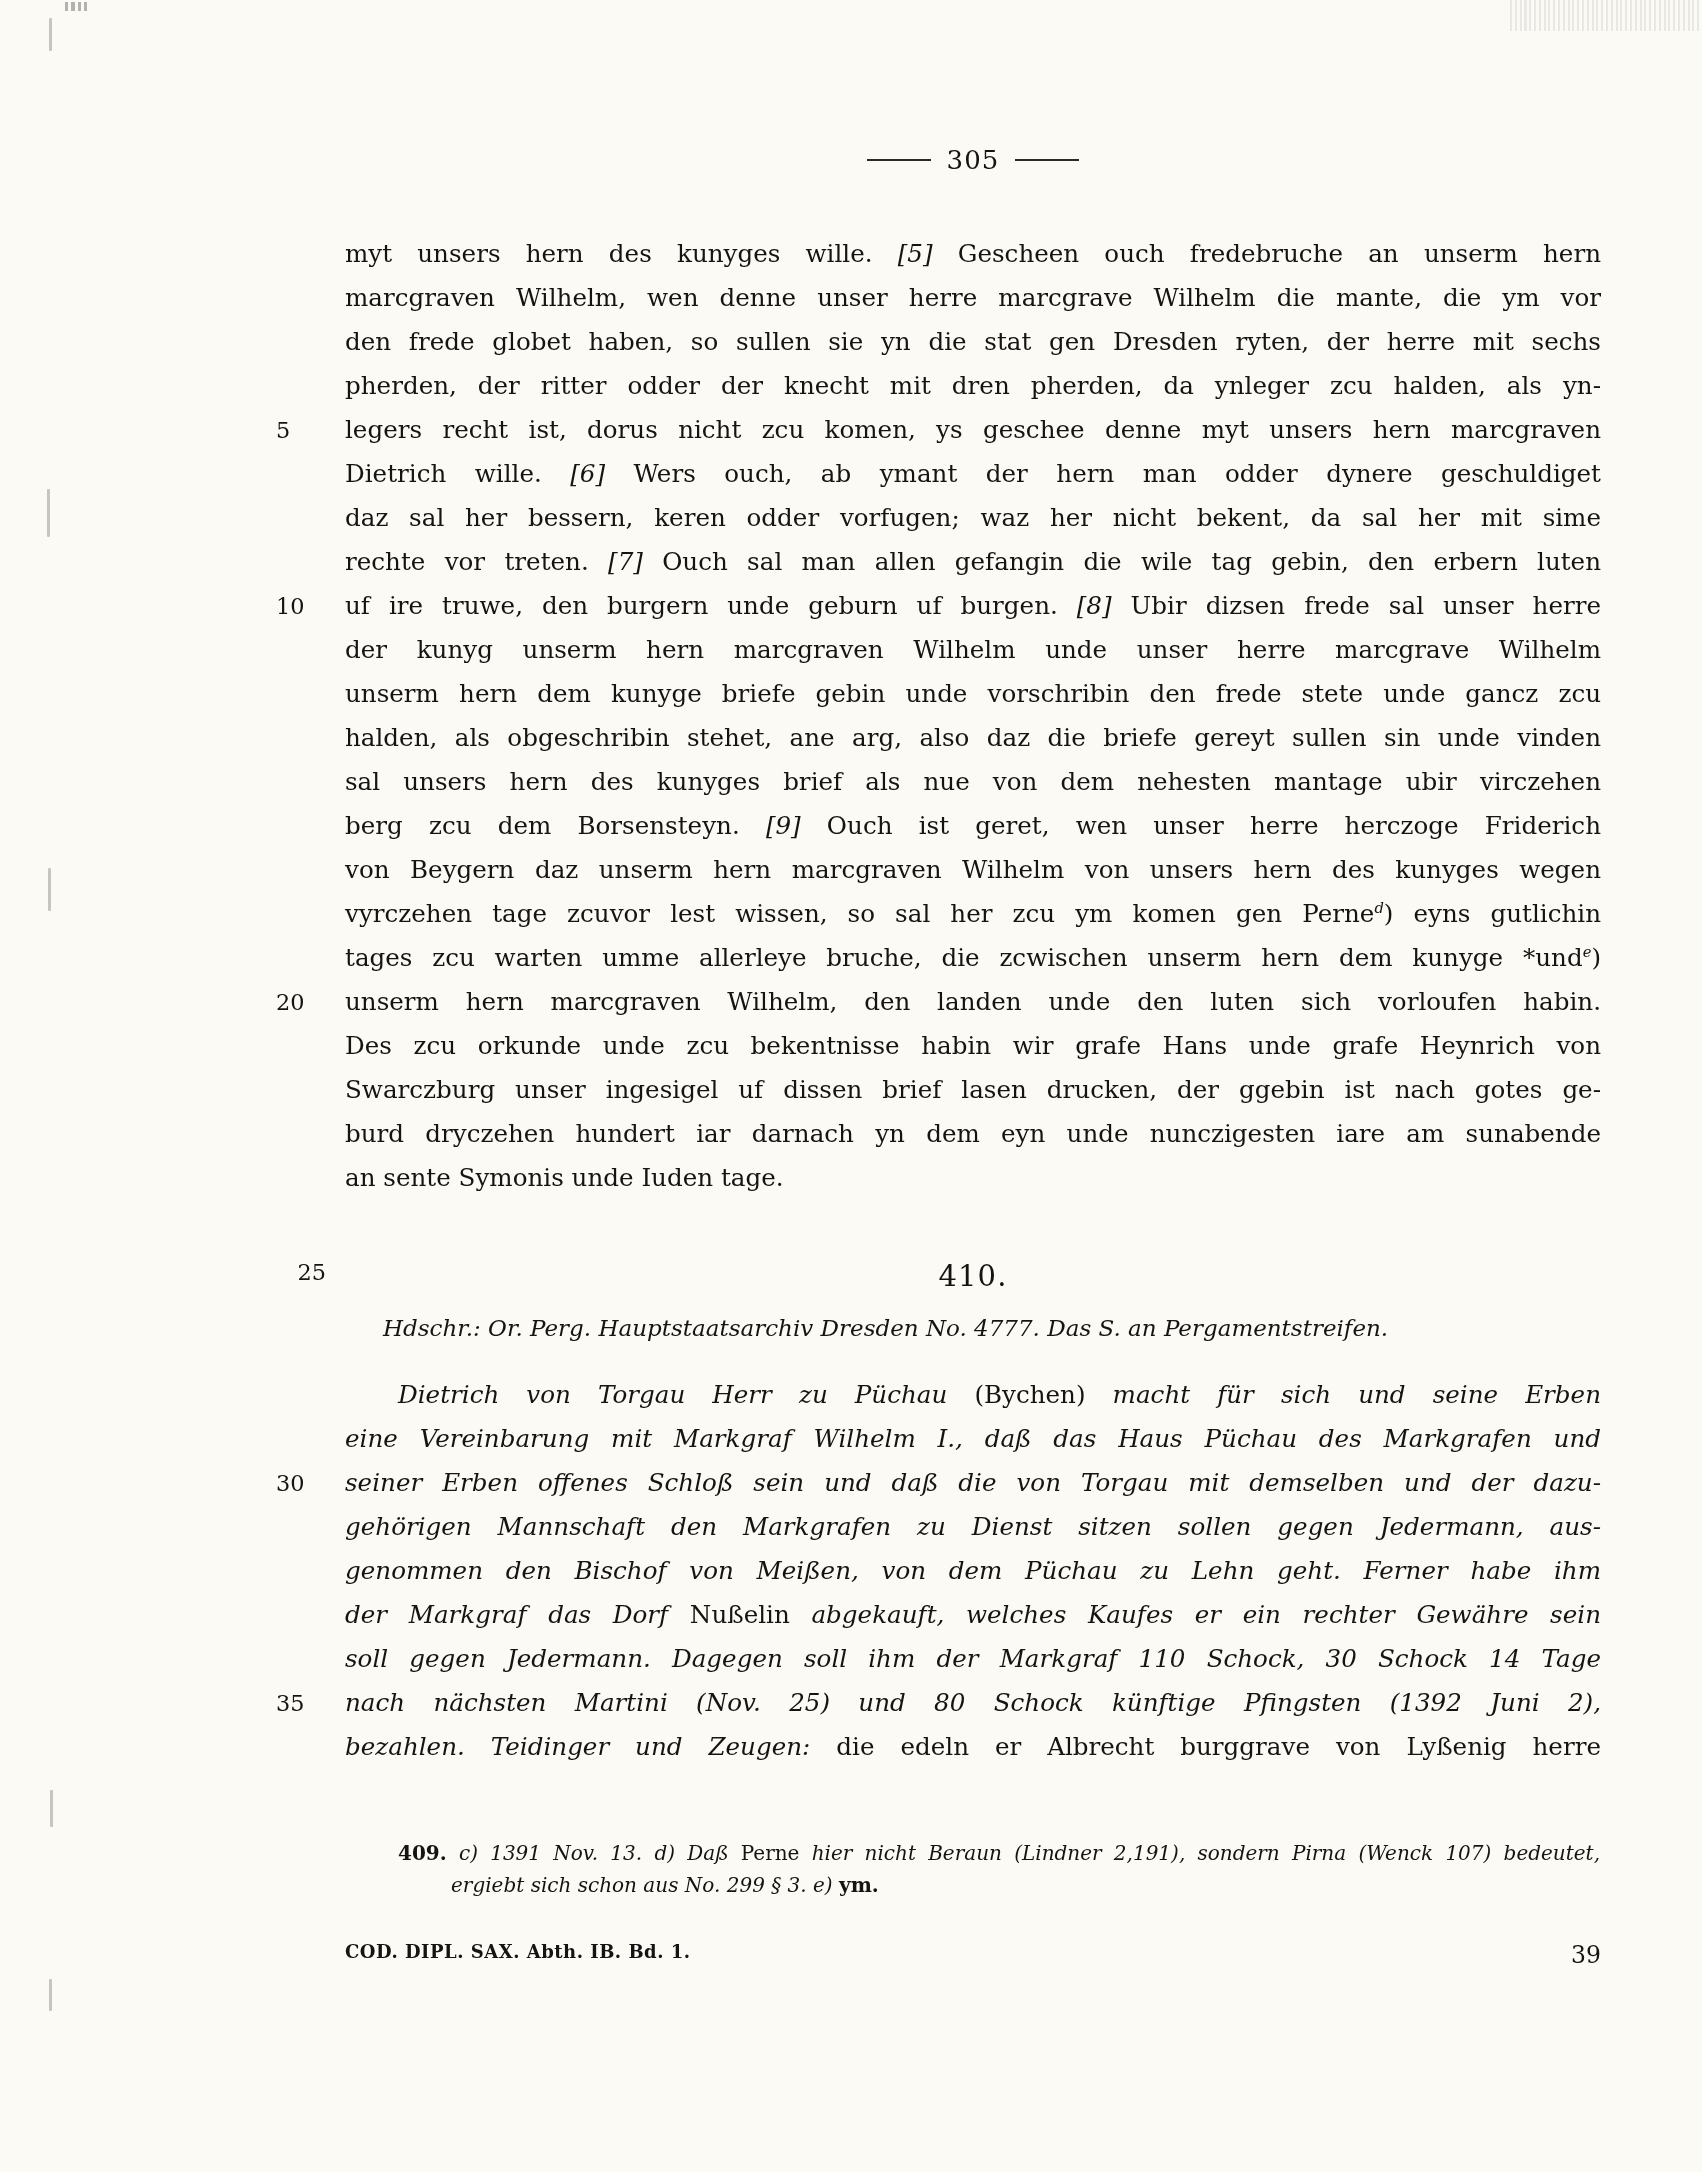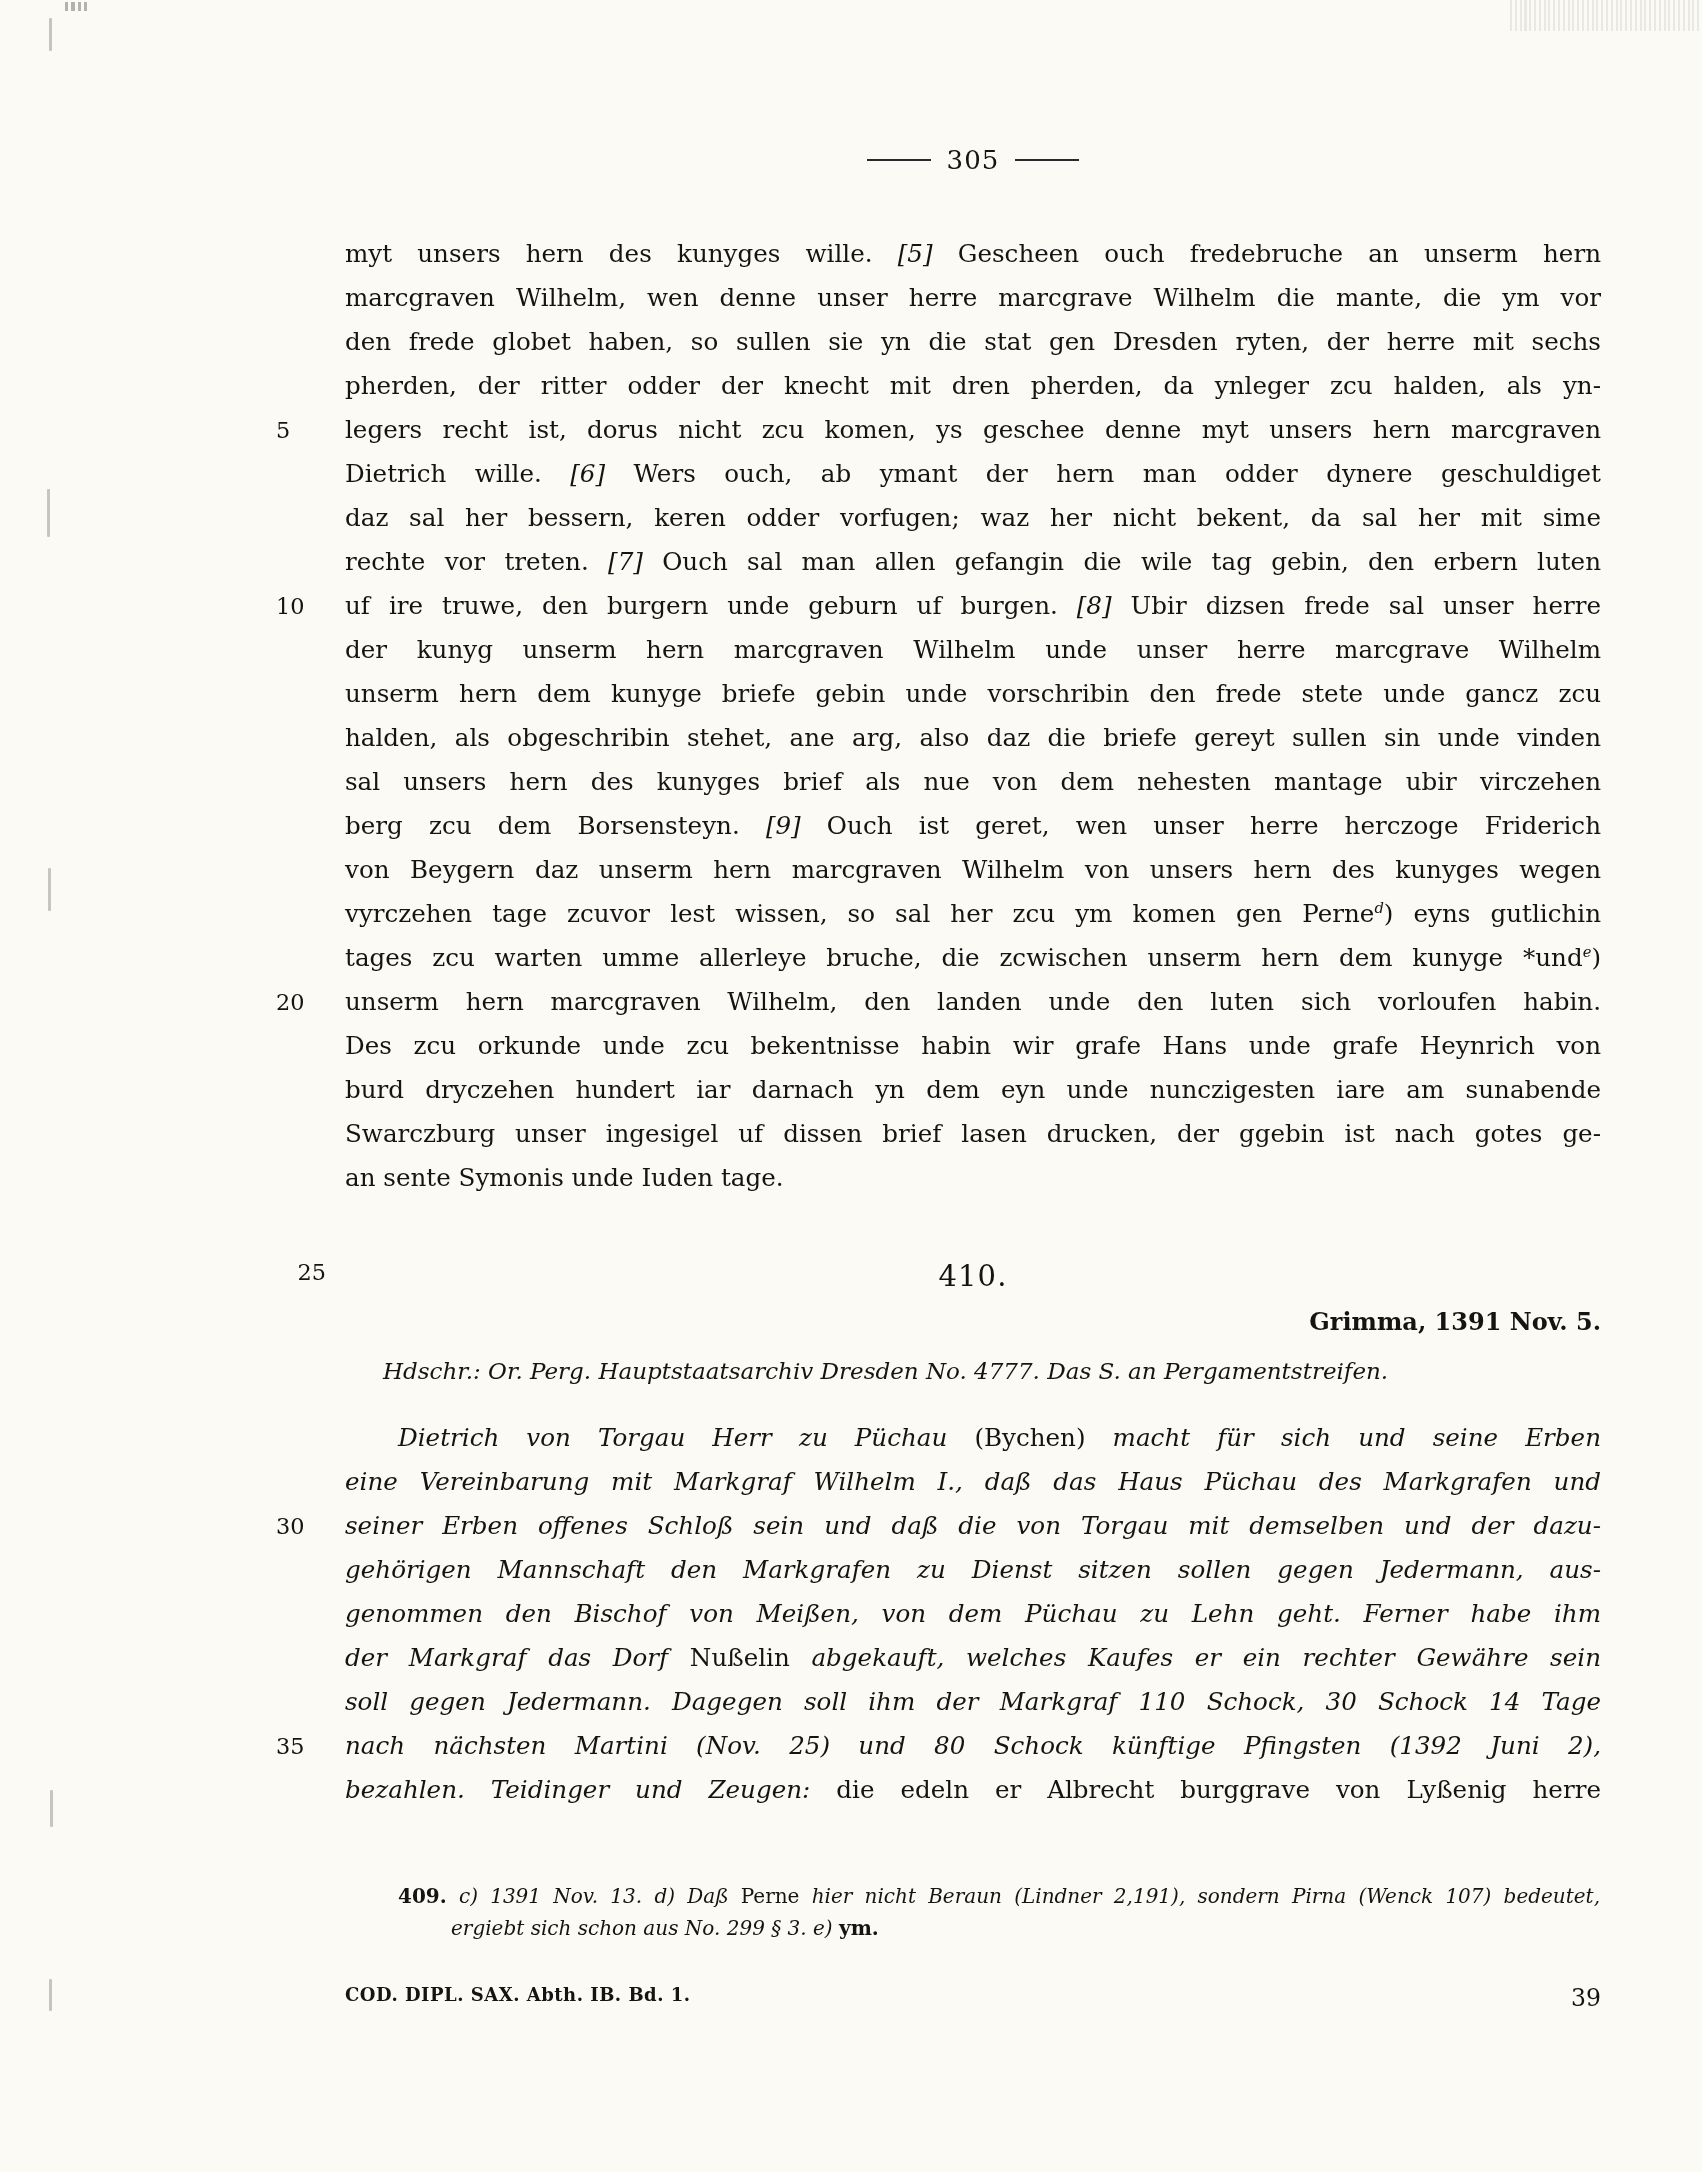--- a/index.html
+++ b/index.html
@@ -88,31 +88,30 @@
         <div class="tline"><span>der kunyg unserm hern marcgraven Wilhelm unde unser herre marcgrave Wilhelm</span></div>
         <div class="tline"><span>unserm hern dem kunyge briefe gebin unde vorschribin den frede stete unde gancz zcu</span></div>
         <div class="tline"><span>halden, als obgeschribin stehet, ane arg, also daz die briefe gereyt sullen sin unde vinden</span></div>
         <div class="tline"><span>sal unsers hern des kunyges brief als nue von dem nehesten mantage ubir virczehen</span></div>
         <div class="tline"><span>berg zcu dem Borsensteyn.  </span><span class="seg-i">[9]</span><span> Ouch ist geret, wen unser herre herczoge Friderich</span></div>
         <div class="tline"><span>von Beygern daz unserm hern marcgraven Wilhelm von unsers hern des kunyges wegen</span></div>
         <div class="tline"><span>vyrczehen tage zcuvor lest wissen, so sal her zcu ym komen gen Perne</span><span class="seg-sup">d</span><span>) eyns gutlichin</span></div>
         <div class="tline"><span>tages zcu warten umme allerleye bruche, die zcwischen unserm hern dem kunyge *und</span><span class="seg-sup">e</span><span>)</span></div>
         <div class="tline"><span class="lineno">20</span><span>unserm hern marcgraven Wilhelm, den landen unde den luten sich vorloufen habin.</span></div>
         <div class="tline"><span>Des zcu orkunde unde zcu bekentnisse habin wir grafe Hans unde grafe Heynrich von</span></div>
+        <div class="tline"><span>Swarczburg unser ingesigel uf dissen brief lasen drucken, der ggebin ist nach gotes ge-</span></div>
         <div class="tline"><span>burd dryczehen hundert iar darnach yn dem eyn unde nunczigesten iare am sunabende</span></div>
-        <div class="tline"><span>Swarczburg unser ingesigel uf dissen brief lasen drucken, der ggebin ist nach gotes ge-</span></div>
         <div class="tline nojust"><span>an sente Symonis unde Iuden tage.</span></div>
       </div>
 
     <div class="doc-heading">
       <span class="lineno">25</span>
       <span>410.</span>
     </div>
 
-    <div class="dateline">Grimma, 1391 Nov. 5.</div>
 
     <div class="source-note">Hdschr.:  Or. Perg. Hauptstaatsarchiv Dresden  No. 4777.    Das S. an Pergamentstreifen.</div>
 
     <div class="summary-block">
         <div class="tline indent"><span>Dietrich von Torgau Herr zu Püchau </span><span class="seg-r">(Bychen)</span><span> macht für sich und seine Erben</span></div>
         <div class="tline"><span>eine Vereinbarung mit Markgraf Wilhelm I., daß das Haus Püchau des Markgrafen und</span></div>
         <div class="tline"><span class="lineno">30</span><span>seiner Erben offenes Schloß sein und daß die von Torgau mit demselben und der dazu-</span></div>
         <div class="tline"><span>gehörigen Mannschaft den Markgrafen zu Dienst sitzen sollen gegen Jedermann, aus-</span></div>
         <div class="tline"><span>genommen den Bischof von Meißen, von dem Püchau zu Lehn geht.   Ferner habe ihm</span></div>
         <div class="tline"><span>der Markgraf das Dorf </span><span class="seg-r">Nußelin</span><span> abgekauft, welches Kaufes er ein rechter Gewähre sein</span></div>

